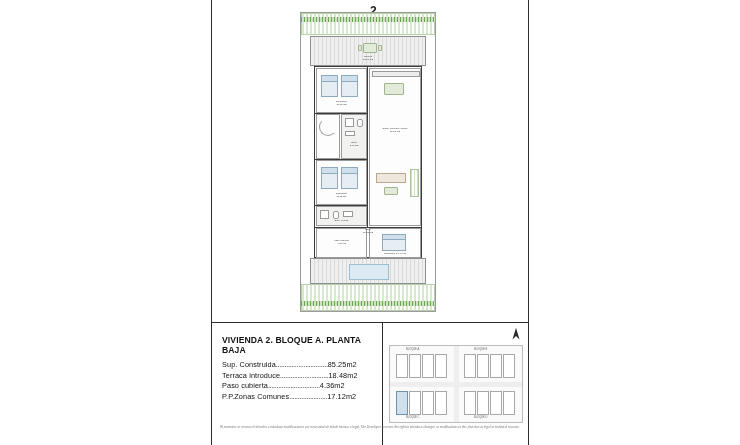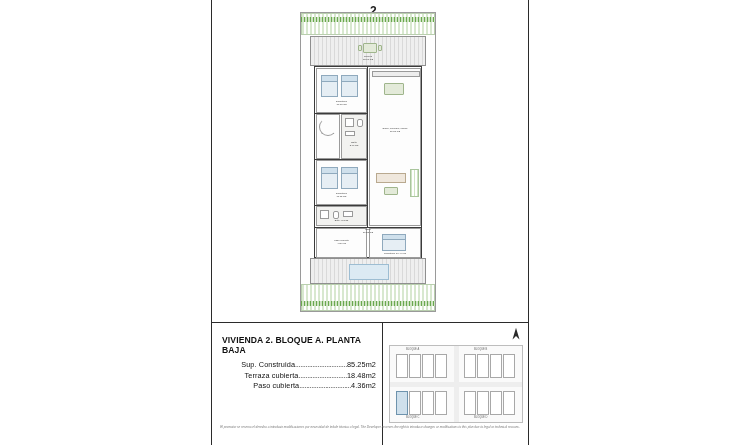--- a/index.html
+++ b/index.html
@@ -54,21 +54,21 @@
   .plantbox{position:absolute;background:
      repeating-linear-gradient(90deg,#cfe3c4 0px,#cfe3c4 1px,#ffffff 1px,#ffffff 3px);
      border:0.8px solid #a9c59c;box-sizing:border-box;}
   .doorarc{position:absolute;border:0.8px solid #9a9a9a;border-radius:50%;border-top-color:transparent;border-right-color:transparent;}
   .pool{position:absolute;background:#dceaf3;border:1px solid #9dbdd2;box-sizing:border-box;}
 
   
   .infobox{position:absolute;left:211px;top:322px;width:318px;height:141px;box-sizing:border-box;border:1px solid #2b2b2b;border-bottom:none;}
   .info-left{position:absolute;left:0;top:0;width:171px;height:100%;border-right:1px solid #2b2b2b;box-sizing:border-box;padding:12px 6px 0 10px;}
   .info-title{font-size:8.6px;font-weight:bold;letter-spacing:0.1px;margin-bottom:5px;color:#111;}
-  .info-line{font-size:7.3px;color:#111;white-space:nowrap;letter-spacing:0.1px;line-height:10.6px;text-align:right;}
+  .info-line{font-size:7.3px;color:#111;white-space:nowrap;letter-spacing:0.1px;line-height:10.6px;}
   .dots{letter-spacing:-0.3px;}
 
   .info-right{position:absolute;left:171px;top:0;width:146px;height:100%;box-sizing:border-box;}
   .sitemap{position:absolute;left:6px;top:22px;width:134px;height:78px;background:#fafafa;border:1px solid #bdbdbd;box-sizing:border-box;overflow:hidden;}
   .blk{position:absolute;border:0.7px solid #a8a8a8;background:#ffffff;box-sizing:border-box;}
   .blk.hl{background:#cfe0ec;border-color:#6e93ad;}
   .street{position:absolute;background:#eeeeee;}
   .smtxt{position:absolute;font-size:2.6px;color:#666;}
   .northarrow{position:absolute;right:6px;top:4px;width:14px;height:14px;}
 
@@ -194,24 +194,27 @@
 
   <div class="infobox">
 
     <div class="info-left">
       <div class="info-title">VIVIENDA 2. BLOQUE A. PLANTA BAJA</div>
 
       <div class="info-line">
         <span>Sup. Construida</span><span class="dots">..............................</span><span>85.25m2</span>
       </div>
       <div class="info-line">
-        <span>Terraza cubierta</span><span class="dots">............................</span><span>18.48m2</span>
+        <span>Terraca introduce</span><span class="dots">............................</span><span>18.48m2</span>
       </div>
       <div class="info-line">
         <span>Paso cubierta</span><span class="dots">..............................</span><span>4.36m2</span>
+      </div>
+      <div class="info-line">
+        <span>P.P.Zonas Comunes</span><span class="dots">......................</span><span>17.12m2</span>
       </div>
     </div>
 
     <div class="info-right">
       <svg class="northarrow" viewBox="0 0 20 20">
         <polygon points="10,1 15,18 10,13 5,18" fill="#2b2b2b"></polygon>
       </svg>
 
       <div class="sitemap">
         <div class="street" style="left:0;top:36px;width:134px;height:5px;"></div>

